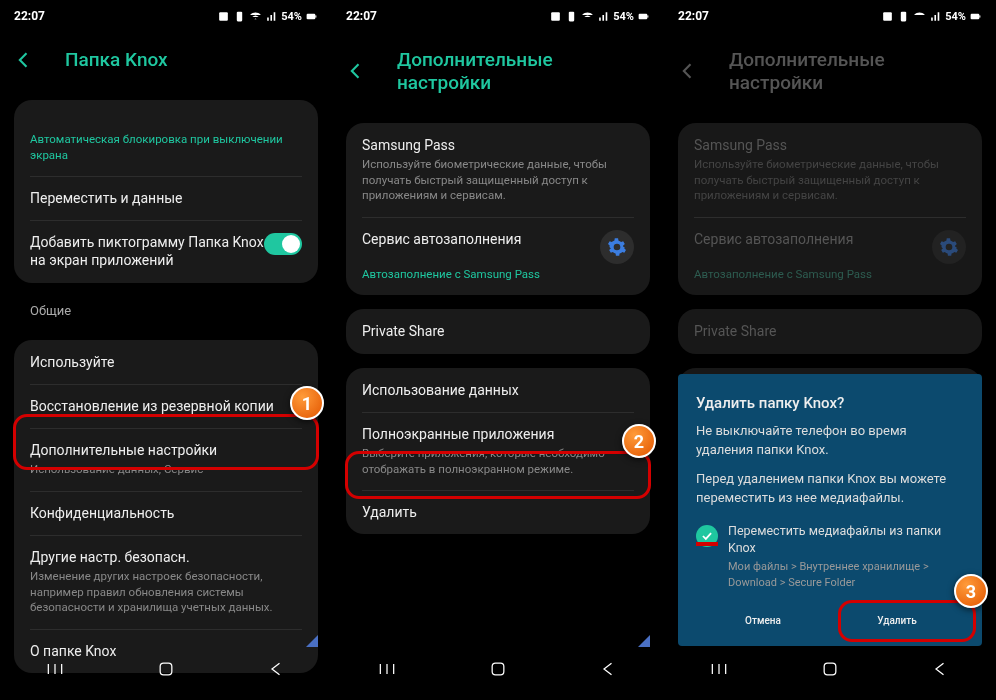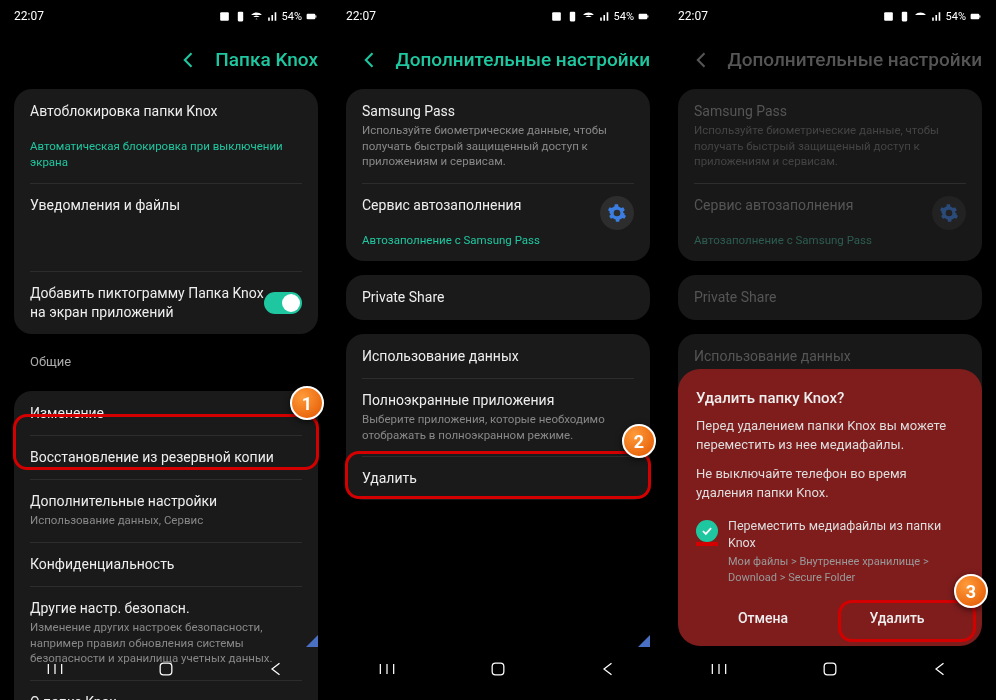--- a/index.html
+++ b/index.html
@@ -1,65 +1,65 @@
 <!DOCTYPE html>
 <html><head>
 <meta charset="utf-8">
 <style>
   * { margin: 0; padding: 0; box-sizing: border-box; }
   body { background: #000; font-family: -apple-system, 'Segoe UI', Roboto, sans-serif; display: flex; width: 996px; height: 700px; }
   .phone { width: 332px; height: 700px; background: #000; position: relative; color: #fff; }
-  .statusbar { height: 32px; display: flex; align-items: center; padding: 0 14px; font-size: 12px; font-weight: 400; }
+  .statusbar { height: 32px; display: flex; align-items: center; padding: 0 14px; font-size: 12px; font-weight: 700; }
   .status-time { flex: 0 0 auto; }
   .status-spacer { flex: 1; }
   .status-icons { display: flex; gap: 3px; align-items: center; font-size: 11px; }
   .status-icons svg { width: 13px; height: 13px; fill: #fff; }
-  .header { display: flex; align-items: center; padding: 16px 14px 18px; gap: 16px; justify-content: flex-end; }
+  .header { display: flex; align-items: center; padding: 16px 14px 29px; gap: 31px; }
   .back-arrow { width: 20px; height: 20px; }
   .back-arrow svg { width: 20px; height: 20px; fill: none; stroke: #1fc7a0; stroke-width: 2.5; }
   .header-title { font-size: 19px; font-weight: 500; color: #1fc7a0; }
   .dimmed .header-title { color: #555; }
   .dimmed .back-arrow svg { stroke: #555; }
   .content { padding: 0 14px; }
   .card { background: #1a1a1a; border-radius: 18px; overflow: hidden; margin-bottom: 14px; }
   .item { padding: 13px 16px; position: relative; }
   .item + .item::before { content: ''; position: absolute; top: 0; left: 16px; right: 16px; height: 1px; background: #2d2d2d; }
   .item-title { font-size: 14px; color: #eee; line-height: 1.3; }
   .item-sub { font-size: 11.5px; color: #888; margin-top: 3px; line-height: 1.35; }
   .item-sub.accent { color: #1fc7a0; margin-top: 19px; }
-  .item.has-toggle { display: flex; align-items: center; margin-top: 44px; }
+  .item.has-toggle { display: flex; align-items: flex-start; }
   .item.has-toggle .item-text { flex: 1; }
   .toggle { width: 38px; height: 22px; background: #1fc7a0; border-radius: 11px; position: relative; flex-shrink: 0; }
   .toggle::after { content: ''; position: absolute; right: 2px; top: 2px; width: 18px; height: 18px; background: #fff; border-radius: 50%; }
   .gear-btn { width: 34px; height: 34px; border-radius: 50%; background: #2d2d2d; display: flex; align-items: center; justify-content: center; flex-shrink: 0; }
   .gear-btn svg { width: 20px; height: 20px; fill: #3b7de0; }
   .item.has-gear { display: flex; align-items: flex-start; }
   .item.has-gear .item-text { flex: 1; }
   .section-label { font-size: 13px; color: #aaa; padding: 6px 16px 22px; }
   .highlight-box { position: absolute; border: 3px solid #d40000; border-radius: 14px; pointer-events: none; z-index: 10; }
   .step-badge { position: absolute; width: 34px; height: 34px; border-radius: 50%; background: radial-gradient(circle at 35% 30%, #ff9b3a, #e25500); border: 2px solid #fff; display: flex; align-items: center; justify-content: center; font-size: 18px; font-weight: 700; color: #fff; z-index: 11; box-shadow: 0 2px 6px rgba(0,0,0,.6); }
   .navbar { position: absolute; bottom: 8px; left: 0; right: 0; height: 42px; display: flex; justify-content: space-around; align-items: center; }
   .navbar svg { width: 20px; height: 18px; fill: none; stroke: #fff; stroke-width: 1.5; }
   .dimmed .card { background: #181818; }
   .dimmed .item-title { color: #555; }
   .dimmed .item-sub { color: #444; }
   .dimmed .item-sub.accent { color: #2d5c50; }
   .dimmed .gear-btn { background: #222; }
   .dimmed .gear-btn svg { fill: #2a4a7a; }
-  .dialog { position: absolute; left: 14px; right: 14px; bottom: 54px; background: #7f1d1d; border-radius: 22px; padding: 20px 18px 8px; z-index: 6; }
+  .dialog { position: absolute; left: 14px; right: 14px; bottom: 54px; background: #0c4a6e; border-radius: 4px; padding: 20px 18px 8px; z-index: 6; }
   .dialog-title { font-size: 15px; font-weight: 500; color: #eee; margin-bottom: 10px; }
   .dialog-body { font-size: 13px; color: #ddd; line-height: 1.45; margin-bottom: 10px; }
   .dialog-body p { margin-bottom: 10px; }
   .check-row { display: flex; gap: 10px; align-items: flex-start; padding-top: 6px; justify-content: flex-end; }
   .check-icon { width: 22px; height: 22px; border-radius: 50%; background: #1fc7a0; display: flex; align-items: center; justify-content: center; flex-shrink: 0; margin-top: 2px; }
   .check-icon svg { width: 14px; height: 14px; stroke: #fff; stroke-width: 3; fill: none; }
   .check-text { font-size: 12.5px; color: #ddd; line-height: 1.35; }
   .check-path { font-size: 11px; color: #999; margin-top: 2px; }
   .dialog-actions { display: flex; margin-top: 12px; }
-  .dialog-btn { flex: 1; text-align: center; padding: 12px 0; font-size: 14px; font-weight: 500; color: #eee; }
+  .dialog-btn { flex: 1; text-align: center; padding: 12px 0; font-size: 10px; font-weight: 500; color: #eee; }
   .red-underline { position: absolute; width: 22px; height: 4px; background: #d40000; z-index: 11; }
   .corner-mark { position: absolute; right: 14px; bottom: 56px; width: 12px; height: 12px; }
   .corner-mark svg { width: 12px; height: 12px; }
 </style>
 </head>
 <body>
 
 <div class="phone">
   <div class="statusbar">
     <span class="status-time">22:07</span>
@@ -86,37 +86,36 @@
   </div>
   <div class="header">
     <span class="back-arrow"><svg viewBox="0 0 24 24">
           <polyline points="15 4 7 12 15 20"></polyline>
         </svg></span>
     <span class="header-title">Папка Knox</span>
   </div>
   <div class="content">
     <div class="card">
       <div class="item">
-        <div class="item-title">Автоблокировка папки Knox</div>
         <div class="item-sub accent">Автоматическая блокировка при выключении экрана</div>
       </div>
       <div class="item">
-        <div class="item-title">Уведомления и файлы</div>
+        <div class="item-title">Переместить и данные</div>
       </div>
       <div class="item has-toggle">
         <div class="item-text">
             <div class="item-title">Добавить пиктограмму Папка Knox на экран приложений</div>
           </div>
         <div class="toggle"></div>
       </div>
     </div>
     <div class="section-label">Общие</div>
     <div class="card">
       <div class="item">
-          <div class="item-title">Изменение</div>
+          <div class="item-title">Используйте</div>
         </div>
       <div class="item">
           <div class="item-title">Восстановление из резервной копии</div>
         </div>
       <div class="item">
         <div class="item-title">Дополнительные настройки</div>
         <div class="item-sub">Использование данных, Сервис</div>
       </div>
       <div class="item">
           <div class="item-title">Конфиденциальность</div>
@@ -295,22 +294,22 @@
         </div>
       <div class="item">
           <div class="item-title">Полноэкранные приложения</div>
         </div>
     </div>
   </div>
 
   <div class="dialog">
     <div class="dialog-title">Удалить папку Knox?</div>
     <div class="dialog-body">
+      <p>Не выключайте телефон во время удаления папки Knox.</p>
       <p>Перед удалением папки Knox вы можете переместить из нее медиафайлы.</p>
-      <p>Не выключайте телефон во время удаления папки Knox.</p>
       <div class="check-row">
         <div class="check-icon">
             <svg viewBox="0 0 24 24">
               <polyline points="5 12 10 17 19 7"></polyline>
             </svg>
           </div>
         <div>
           <div class="check-text">Переместить медиафайлы из папки Knox</div>
           <div class="check-path">Мои файлы &gt; Внутреннее хранилище &gt; Download &gt; Secure Folder</div>
         </div>

